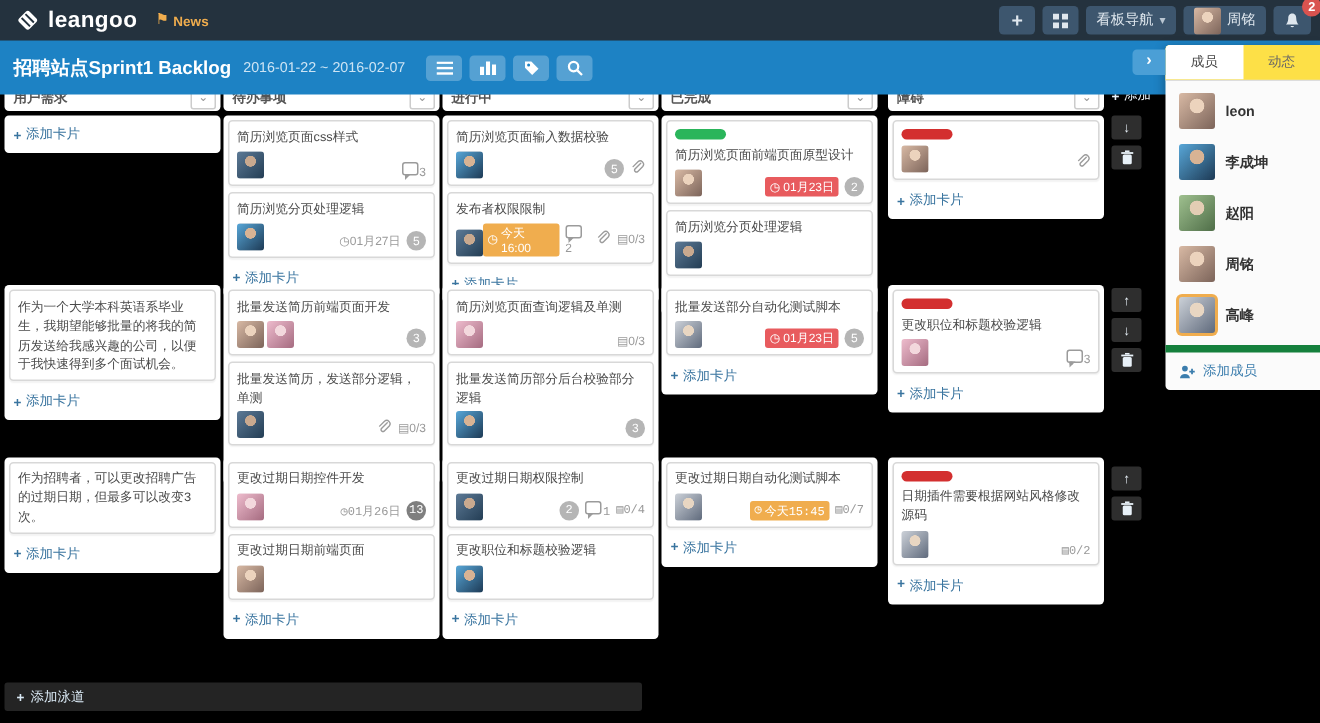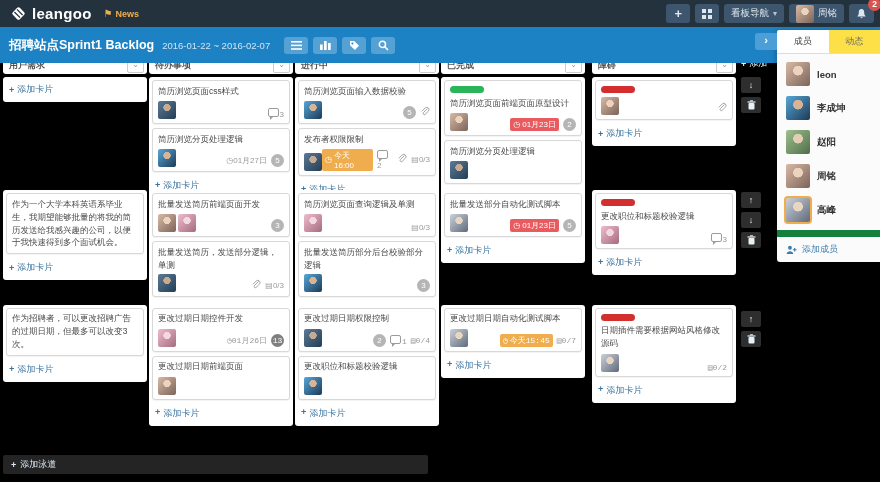--- a/index.html
+++ b/index.html
@@ -80,21 +80,21 @@
   .collapse{position:absolute;top:3px;left:-22px;width:22px;height:17px;background:#4b9fd6;
             border-radius:3px 0 0 3px;color:#fff;text-align:center;line-height:15px;font-size:11px;font-weight:bold;}
   .mtabs{display:flex;background:#fde047;border-bottom:1px solid #ddd;border-radius:3px 0 0 0;overflow:hidden;}
   .mtab{flex:1;text-align:center;font-size:9px;color:#666;padding:5px 0;}
   .mtab.active{background:#fff;color:#444;}
   .mlist{padding:3px 0;}
   .mrow{display:flex;align-items:center;gap:7px;padding:5px 9px;}
   .mav{width:24px;height:24px;border-radius:2px;flex:none;}
   .mav.hl{box-shadow:0 0 0 2px #f0ad4e;}
   .mname{font-size:9.5px;font-weight:bold;color:#333;}
-  .addmember{border-top:7px solid #15803d;padding:6px 9px;color:#3b7dad;font-size:9px;display:flex;gap:5px;align-items:center;}
+  .addmember{border-top:5px solid #15803d;padding:6px 9px;color:#3b7dad;font-size:9px;display:flex;gap:5px;align-items:center;}
 </style>
 </head>
 <body>
 
 <div class="topbar">
   <div class="logo">
     <svg width="17" height="17" viewBox="0 0 20 20">
       <rect x="4.2" y="4.2" width="11.6" height="11.6" rx="2.2" transform="rotate(45 10 10)" fill="#fff"></rect>
       <path d="M5.2 8.2 L11.8 14.8 M8.2 5.2 L14.8 11.8" stroke="#24323e" stroke-width="1.5"></path>
     </svg>

